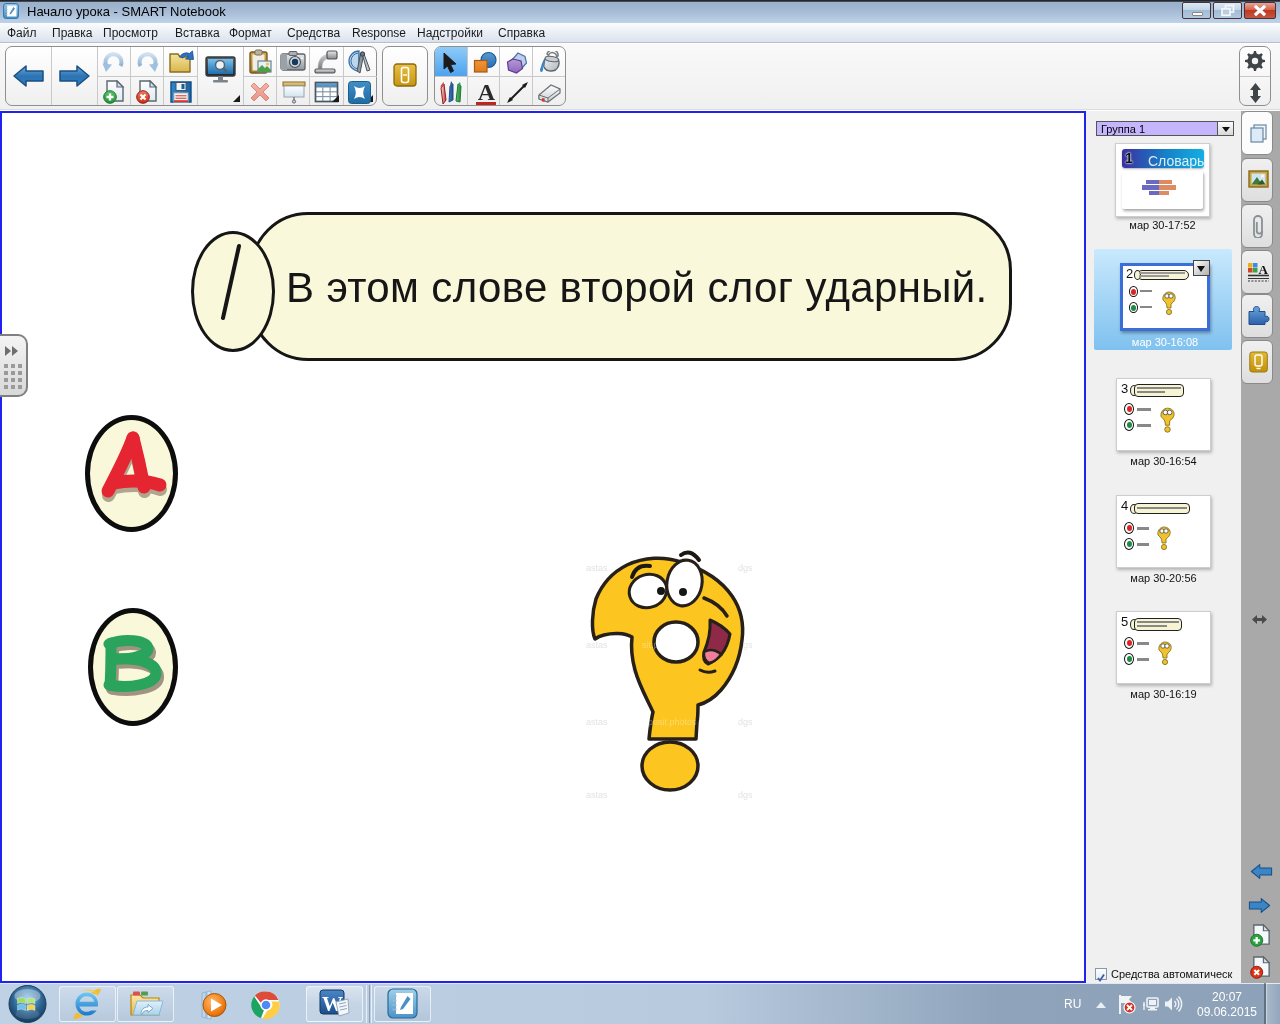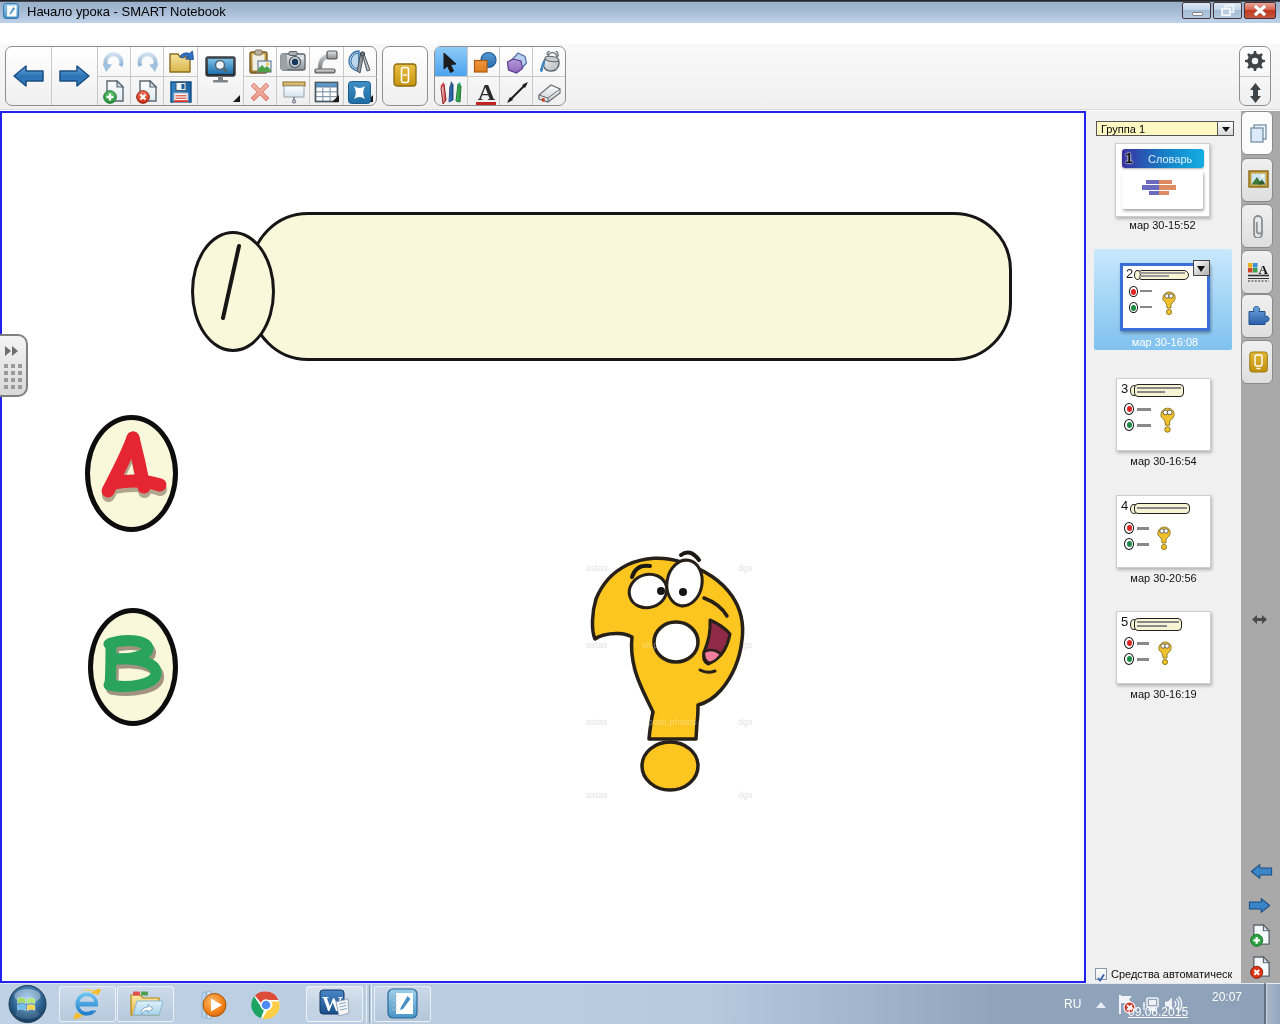--- a/index.html
+++ b/index.html
@@ -75,20 +75,31 @@
     </svg>
   </div>
   <div class="abs winbtn" id="btncls">
     <svg width="30" height="15" viewBox="0 0 30 15" style="position:absolute; left:0; top:0;">
       <path d="M10 3 L15 7.5 L20 3 M10 12 L15 7.5 L20 12" stroke="#fff" stroke-width="3.4" fill="none"></path>
       <path d="M10 3 L15 7.5 L20 3 M10 12 L15 7.5 L20 12" stroke="#5a6a7a" stroke-width="3.8" fill="none" opacity="0.25"></path>
       <path d="M10 3 L15 7.5 L20 3 M10 12 L15 7.5 L20 12" stroke="#fff" stroke-width="2.6" fill="none"></path>
     </svg>
   </div>
 
+  <div class="abs" id="menubar">
+    <span class="mitem" style="left:7px">Файл</span>
+    <span class="mitem" style="left:52px">Правка</span>
+    <span class="mitem" style="left:103px">Просмотр</span>
+    <span class="mitem" style="left:175px">Вставка</span>
+    <span class="mitem" style="left:229px">Формат</span>
+    <span class="mitem" style="left:287px">Средства</span>
+    <span class="mitem" style="left:352px">Response</span>
+    <span class="mitem" style="left:417px">Надстройки</span>
+    <span class="mitem" style="left:498px">Справка</span>
+  </div>
 
   <div class="abs" id="toolbar">
     <div class="tgroup" style="left:5px; width:372px;"></div>
     <div class="tgroup" style="left:382px; width:46px;"></div>
     <div class="tgroup" style="left:434px; width:132px;"></div>
     <div class="tgroup" style="left:1239px; width:32px;"></div>
 
     <div class="abs" style="left:51px; top:3px; width:1px; height:58px; background:#c9c9c9;"></div>
     <div class="abs" style="left:97px; top:3px; width:1px; height:58px; background:#c9c9c9;"></div>
     <div class="abs" style="left:130px; top:3px; width:1px; height:58px; background:#c9c9c9;"></div>
@@ -464,20 +475,21 @@
         </g>
       </svg>
     </div>
 
     <div class="abs" style="left:248px; top:99px; width:762px; height:149px; background:#faf8da; border:3px solid #161616; border-radius:58px;"></div>
     <div class="abs" style="left:189px; top:118px; width:84px; height:121px; background:#faf8da; border:3px solid #161616; border-radius:50%;">
       <svg width="78" height="115" viewBox="0 0 78 115">
           <line x1="45" y1="12" x2="29" y2="84" stroke="#161616" stroke-width="4" stroke-linecap="round"></line>
         </svg>
     </div>
+    <div class="abs" style="left:284px; top:151px; width:740px; font-size:42px; letter-spacing:0.35px; color:#161616;">В этом слове второй слог ударный.</div>
 
     <div class="abs" style="left:83px; top:302px; width:93px; height:117px; background:#faf8da; border:5px solid #0d0d0d; border-radius:50%;"></div>
     <svg class="abs" style="left:92px; top:308px;" width="80" height="100" viewBox="0 0 80 100">
       <g stroke="#9b8a76" stroke-width="13" stroke-linecap="round" fill="none" opacity="0.75" transform="translate(0.5,4.5)">
         <path d="M39 17 Q33 34 14 70"></path>
           <path d="M39 17 Q45 40 50 66"></path>
           <path d="M19 62 Q45 57 66 64"></path>
       </g>
       <g stroke="#e52531" stroke-width="13" stroke-linecap="round" fill="none">
         <path d="M39 17 Q33 34 14 70"></path>
@@ -548,42 +560,42 @@
         <path d="M120 130 Q127 134 135 131" stroke="#262018" stroke-width="3" fill="none" stroke-linecap="round"></path>
         <g fill="rgba(255,255,255,0.35)" font-size="9" font-family="Liberation Sans, sans-serif">
           <text x="62" y="108">sit.photos</text>
           <text x="58" y="185">deposit.photos</text>
         </g>
       </svg>
     </div>
   </div>
   <div class="abs" id="sidebar">
 
-    <div class="abs" style="left:10px; top:10px; width:138px; height:15px; background:#fef9c3; border:1px solid #555; font-size:11px; color:#000;">
+    <div class="abs" style="left:10px; top:10px; width:138px; height:15px; background:#c4b5fd; border:1px solid #555; font-size:11px; color:#000;">
       <span style="position:absolute; left:4px; top:1px;">Группа 1</span>
       <div style="position:absolute; right:0; top:0; width:16px; height:13px; background:linear-gradient(#fdfdfd,#d8d8d8); border-left:1px solid #555;">
         <div style="position:absolute; left:4px; top:5px; width:0; height:0; border-left:4px solid transparent; border-right:4px solid transparent; border-top:5px solid #111;"></div>
       </div>
     </div>
 
     <div class="abs" style="left:29px; top:32px; width:95px; height:74px; background:#fff; border:1px solid #cdcdcd; box-shadow:1px 2px 3px rgba(0,0,0,0.25);">
       <div style="position:absolute; left:6px; top:5px; width:82px; height:19px; border-radius:3px; background:linear-gradient(to right,#3a31a0,#1583c9 55%,#15aee2); box-shadow:0 1px 2px rgba(0,0,0,0.3);">
         <span style="position:absolute; left:3px; top:1px; font-size:14px; font-weight:bold; color:#111; text-shadow:0 0 2px #fff, 0 0 2px #fff;">1</span>
-        <span style="position:absolute; left:26px; top:4px; font-size:11px; color:rgba(255,255,255,0.85);">Словарь</span>
+        <span style="position:absolute; left:26px; top:4px; font-size:14px; color:rgba(255,255,255,0.85);">Словарь</span>
       </div>
       <div style="position:absolute; left:6px; top:27px; width:81px; height:38px; background:#fff; border-radius:2px; box-shadow:1px 2px 3px rgba(0,0,0,0.35);">
         <div style="position:absolute; left:24px; top:9px; width:13px; height:4px; background:#6a6bc0;"></div>
           <div style="position:absolute; left:37px; top:9px; width:13px; height:4px; background:#de8a62;"></div>
         <div style="position:absolute; left:20px; top:14px; width:17px; height:4.5px; background:#6a6bc0;"></div>
           <div style="position:absolute; left:37px; top:14px; width:17px; height:4.5px; background:#de8a62;"></div>
         <div style="position:absolute; left:27px; top:20px; width:10px; height:4px; background:#6a6bc0;"></div>
           <div style="position:absolute; left:37px; top:20px; width:10px; height:4px; background:#de8a62;"></div>
       </div>
     </div>
-    <div class="abs" style="left:29px; top:108px; width:95px; text-align:center; font-size:11px; color:#111;">мар 30-15:52</div>
+    <div class="abs" style="left:29px; top:108px; width:95px; text-align:center; font-size:11px; color:#111;">мар 30-17:52</div>
 
     <div class="abs" style="left:8px; top:138px; width:138px; height:101px; border-radius:2px; background:linear-gradient(#c9e9fd,#7fc1ef);"></div>
     <div class="abs" style="left:34px; top:152px; width:90px; height:68px; background:#fff; border:3px solid #3a6fd8; box-shadow:1px 2px 3px rgba(0,0,0,0.35);">
       <span style="position:absolute; left:3px; top:0px; font-size:13px; color:#111;">2</span>
       <div style="position:absolute; left:14px; top:4px; width:52px; height:10px; background:#f7f4d3; border:1px solid #222; border-radius:5px;"></div>
       <div style="position:absolute; left:11px; top:4px; width:7px; height:10px; background:#f7f4d3; border:1px solid #222; border-radius:50%;"></div>
       <div style="position:absolute; left:16px; top:6px; width:46px; height:2px; background:#999;"></div>
       <div style="position:absolute; left:16px; top:9px; width:30px; height:2px; background:#999;"></div>
       <div style="position:absolute; left:6px; top:20px; width:9px; height:11px; background:#fff; border:1.5px solid #111; border-radius:50%;"></div>
       <div style="position:absolute; left:8px; top:23px; width:5px; height:6px; background:#d22; border-radius:50%;"></div>
@@ -891,18 +903,18 @@
       <rect x="5" y="2" width="11" height="9" rx="1" fill="none" stroke="#eef2f6" stroke-width="1.6"></rect>
       <rect x="7" y="4" width="7" height="5" fill="#eef2f6"></rect>
       <path d="M8 11 L13 11 L13 13 L8 13 Z M6 13 L15 13 L15 14.5 L6 14.5 Z" fill="#eef2f6"></path>
       <path d="M2 6 L2 14 M1 9 L3 9" stroke="#eef2f6" stroke-width="1.4"></path>
     </svg>
     <svg class="abs" style="left:1164px; top:13px;" width="20" height="16" viewBox="0 0 20 16">
       <path d="M1 5.5 L4 5.5 L8 1.5 L8 14.5 L4 10.5 L1 10.5 Z" fill="#eef2f6"></path>
       <path d="M10.5 5 A4.5 4.5 0 0 1 10.5 11 M12.5 2.5 A7.5 7.5 0 0 1 12.5 13.5 M14.5 0.5 A10.5 10.5 0 0 1 14.5 15.5" stroke="#eef2f6" stroke-width="1.4" fill="none"></path>
     </svg>
     <div class="abs" style="left:1196px; top:7px; width:62px; text-align:center; font-size:12px; color:#fff;">20:07</div>
-    <div class="abs" style="left:1128px; top:22px; width:62px; font-size:12px; color:#fff;text-decoration:underline;">09.06.2015</div>
+    <div class="abs" style="left:1196px; top:22px; width:62px; text-align:center; font-size:12px; color:#fff;">09.06.2015</div>
 
     <div class="abs" style="left:1264px; top:0px; width:2px; height:41px; background:rgba(60,75,90,0.55);"></div>
     <div class="abs" style="left:1266px; top:0px; width:14px; height:41px; background:linear-gradient(to right, rgba(255,255,255,0.25), rgba(255,255,255,0.05)); border-left:1px solid rgba(255,255,255,0.5);"></div>
   </div>
 </div>
 
 </body></html>

